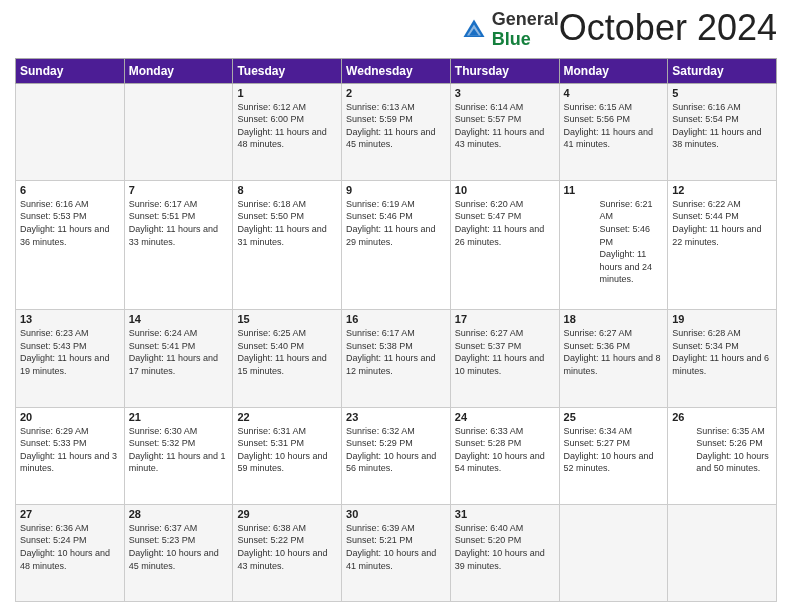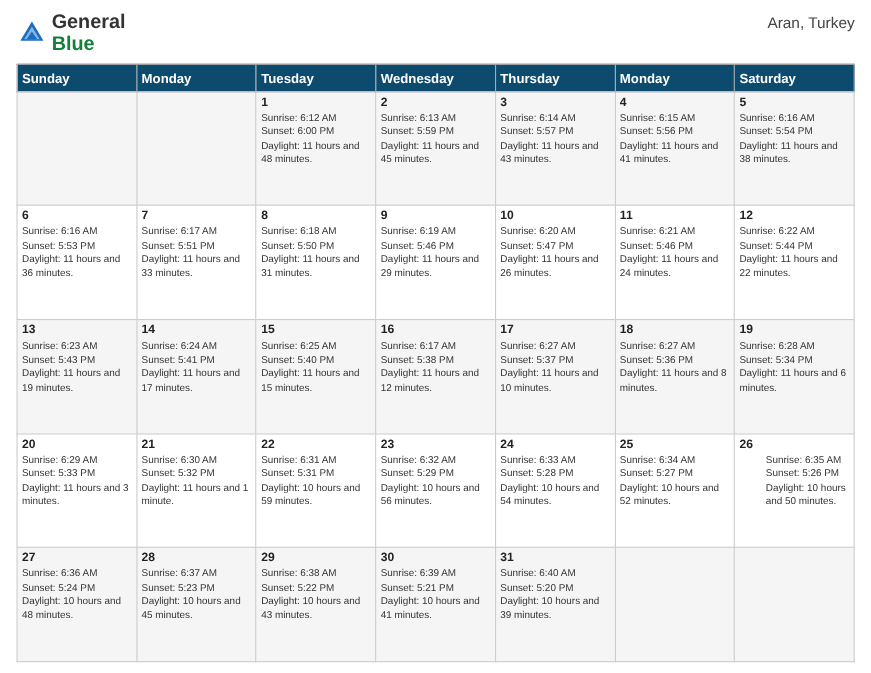--- a/index.html
+++ b/index.html
@@ -9,20 +9,21 @@
       width: 792px;
       height: 612px;
       overflow: hidden;
     }
     .page {
       width: 792px;
       height: 612px;
       padding: 10px 15px 10px 15px;
       display: flex;
       flex-direction: column;
+      align-items: flex-end;
     }
     .header {
       display: flex;
       justify-content: space-between;
       align-items: flex-start;
       margin-bottom: 8px;
     }
     .logo {
       display: flex;
       align-items: center;
@@ -52,21 +53,21 @@
       font-size: 14px;
       color: #444;
       margin-top: 2px;
     }
     .calendar {
       width: 100%;
       border-collapse: collapse;
       flex: 1;
     }
     .calendar th {
-      background-color: #0c4a6e;
+      background-color: #4c1d95;
       color: #fff;
       font-size: 12px;
       font-weight: bold;
       padding: 5px 4px;
       text-align: left;
       border: 1px solid #aaa;
     }
     .calendar td {
       border: 1px solid #ccc;
       vertical-align: top;
@@ -104,21 +105,21 @@
         <polygon points="20,5 35,30 5,30" fill="#1a6fc4"></polygon>
         <polygon points="20,12 30,28 10,28" fill="#fff" opacity="0.5"></polygon>
         <polygon points="20,18 27,28 13,28" fill="#1a6fc4"></polygon>
       </svg>
       <div class="logo-text">
         <span class="logo-general">General</span><br>
         <span class="logo-blue">Blue</span>
       </div>
     </div>
     <div class="title-area">
-      <div class="subtitle">Aran, Turkey</div>
+      <div class="month-title">October 2024</div>
     </div>
   </div>
 
   <table class="calendar">
     <thead>
       <tr>
         <th>Sunday</th>
         <th>Monday</th>
         <th>Tuesday</th>
         <th>Wednesday</th>
@@ -188,21 +189,21 @@
 Daylight: 11 hours and 29 minutes.</div>
           </td>
           <td>
             <span class="day-num">10</span>
             <div class="day-info" style="white-space: pre-line;">Sunrise: 6:20 AM
 Sunset: 5:47 PM
 Daylight: 11 hours and 26 minutes.</div>
           </td>
           <td>
             <span class="day-num">11</span>
-            <div class="day-info" style="white-space: pre-line;">Sunrise: 6:21 AM
+            <div class="day-info" style="white-space: pre-line; margin-left: 36px;">Sunrise: 6:21 AM
 Sunset: 5:46 PM
 Daylight: 11 hours and 24 minutes.</div>
           </td>
           <td>
             <span class="day-num">12</span>
             <div class="day-info" style="white-space: pre-line;">Sunrise: 6:22 AM
 Sunset: 5:44 PM
 Daylight: 11 hours and 22 minutes.</div>
           </td>
         </tr>

